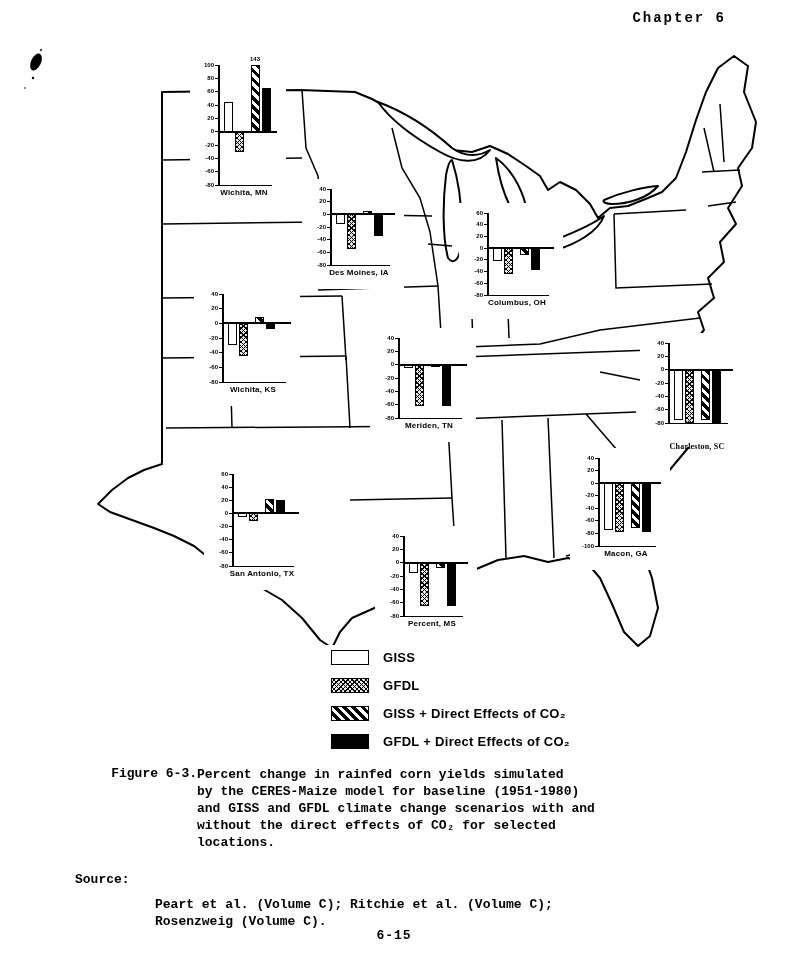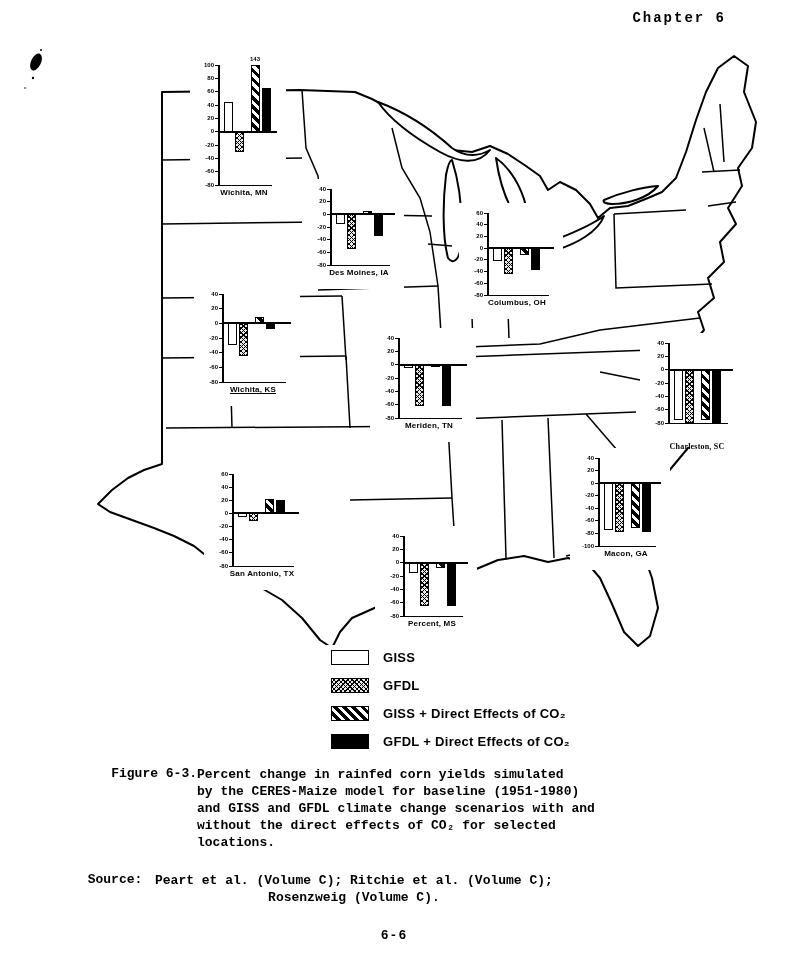--- a/index.html
+++ b/index.html
@@ -28,23 +28,23 @@
   .p-gfdlco2{background:#000;}
   
   .legend{position:absolute;left:325px;top:645px;background:#fff;padding:4px 6px;}
   .legend-row{display:flex;align-items:center;height:16px;margin-bottom:12px;}
   .legend-swatch{width:38px;height:15px;border:1.6px solid #000;margin-right:14px;flex:none;box-sizing:border-box;}
   .legend-label{font:bold 13px "Liberation Sans","DejaVu Sans",sans-serif;letter-spacing:0.3px;white-space:nowrap;}
   
   .figure-block{position:absolute;left:75px;top:766px;width:690px;display:flex;}
   .figure-label{width:122px;flex:none;font-weight:bold;font-size:13px;text-align:right;}
   .figure-caption{font-weight:bold;font-size:13px;line-height:17px;white-space:pre-line;}
-  .source-block{position:absolute;left:75px;top:872px;width:690px;display:flex;text-align:center;}
+  .source-block{position:absolute;left:75px;top:872px;width:690px;display:flex;}
   .source-label{width:80px;flex:none;font-weight:bold;font-size:13px;}
-  .source-text{font-weight:bold;font-size:13px;line-height:17px;white-space:pre-line;}
+  .source-text{font-weight:bold;font-size:13px;line-height:17px;white-space:pre-line;margin-top:24px;}
   .page-number{position:absolute;left:0;right:0;top:928px;text-align:center;font-weight:bold;font-size:13px;letter-spacing:1px;}
 </style>
 </head>
 <body>
 
 <div class="page">
 
   <div class="chapter-header">Chapter 6</div>
 
   <svg class="map-svg" width="788" height="954" viewBox="0 0 788 954">
@@ -213,21 +213,21 @@
           <div class="tick" style="top: 72.8333px;"></div>
           <div class="tick-label" style="top: 69.8333px;">-60</div>
           <div class="tick" style="top: 87.5px;"></div>
           <div class="tick-label" style="top: 84.5px;">-80</div>
           <div class="zero-line" style="top: 28.3333px;"></div>
           <div class="bar p-giss" style="left: 4px; top: 29.3333px; height: 22px;"></div>
           <div class="bar p-gfdl" style="left: 15px; top: 29.3333px; height: 33px;"></div>
           <div class="bar p-gissco2" style="left: 31px; top: 23.4667px; height: 5.86667px;"></div>
           <div class="bar p-gfdlco2" style="left: 42px; top: 29.3333px; height: 5.86667px;"></div>
         </div>
-        <div class="chart-label" style="top: 101px; left: 10px; width: 98px; text-decoration: underline;">Wichita, KS</div>
+        <div class="chart-label" style="top: 101px; left: 10px; width: 98px;">Wichita, KS</div>
       </div>
       <div class="mini-chart" style="left: 370px; top: 328px; width: 106px; height: 114px;">
         <div class="plot" style="left: 28px; top: 10px; width: 62px; height: 80px;">
           <div class="tick" style="top: -0.5px;"></div>
           <div class="tick-label" style="top: -3.5px;">40</div>
           <div class="tick" style="top: 12.8333px;"></div>
           <div class="tick-label" style="top: 9.83333px;">20</div>
           <div class="tick" style="top: 26.1667px;"></div>
           <div class="tick-label" style="top: 23.1667px;">0</div>
           <div class="tick" style="top: 39.5px;"></div>
@@ -375,15 +375,15 @@
 without the direct effects of CO₂ for selected
 locations.</div>
   </div>
 
   <div class="source-block">
     <div class="source-label">Source:</div>
     <div class="source-text">Peart et al. (Volume C); Ritchie et al. (Volume C);
 Rosenzweig (Volume C).</div>
   </div>
 
-  <div class="page-number">6-6</div>
+  <div class="page-number">6-15</div>
 
 </div>
 
 </body></html>

